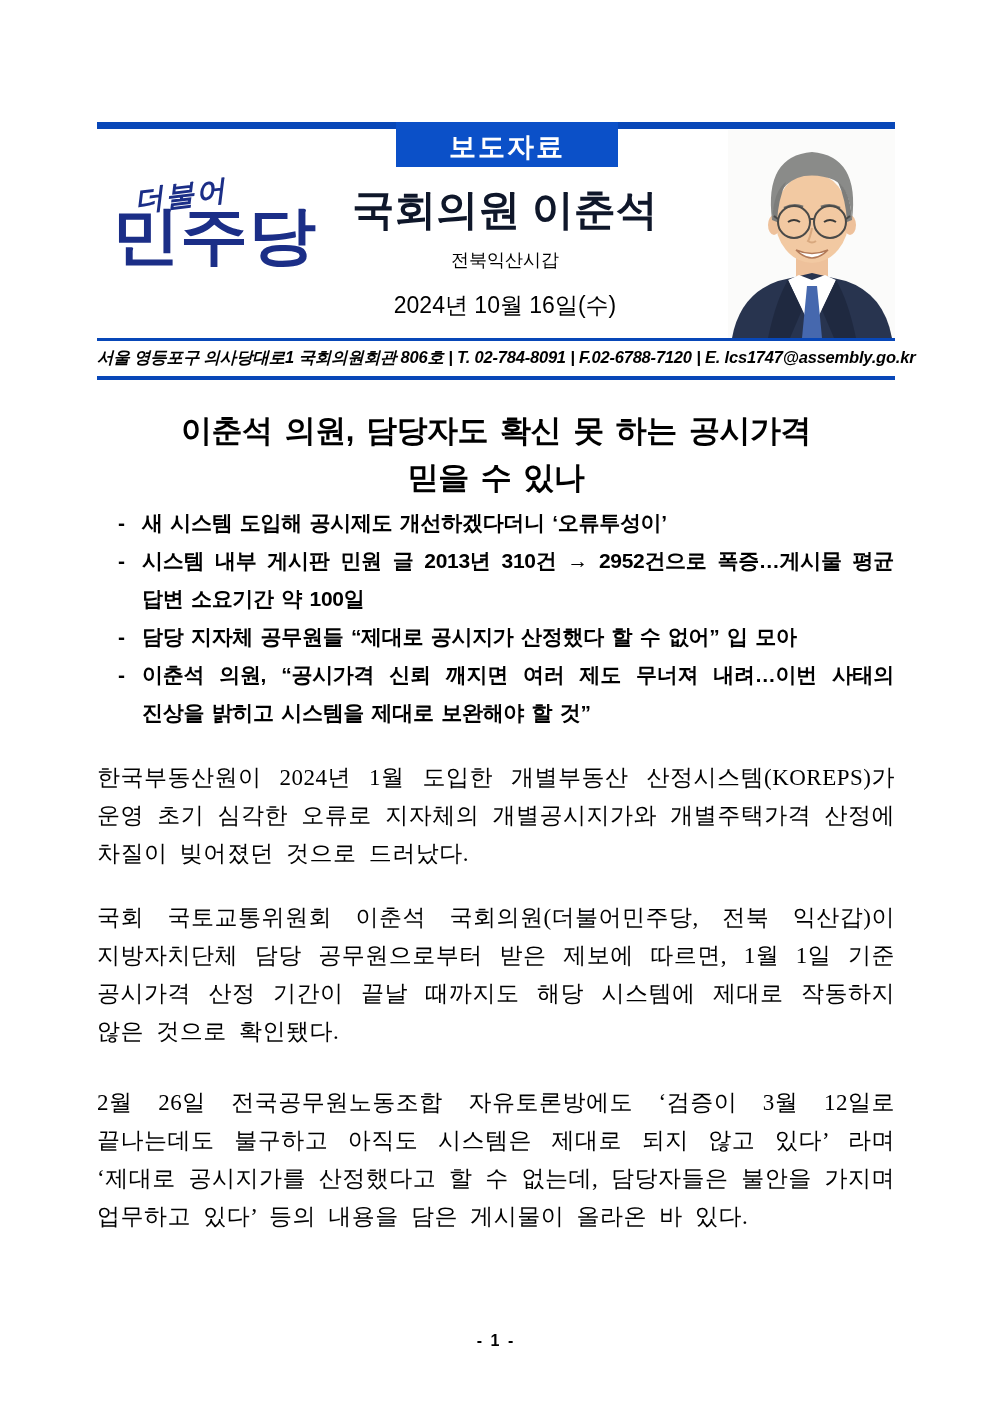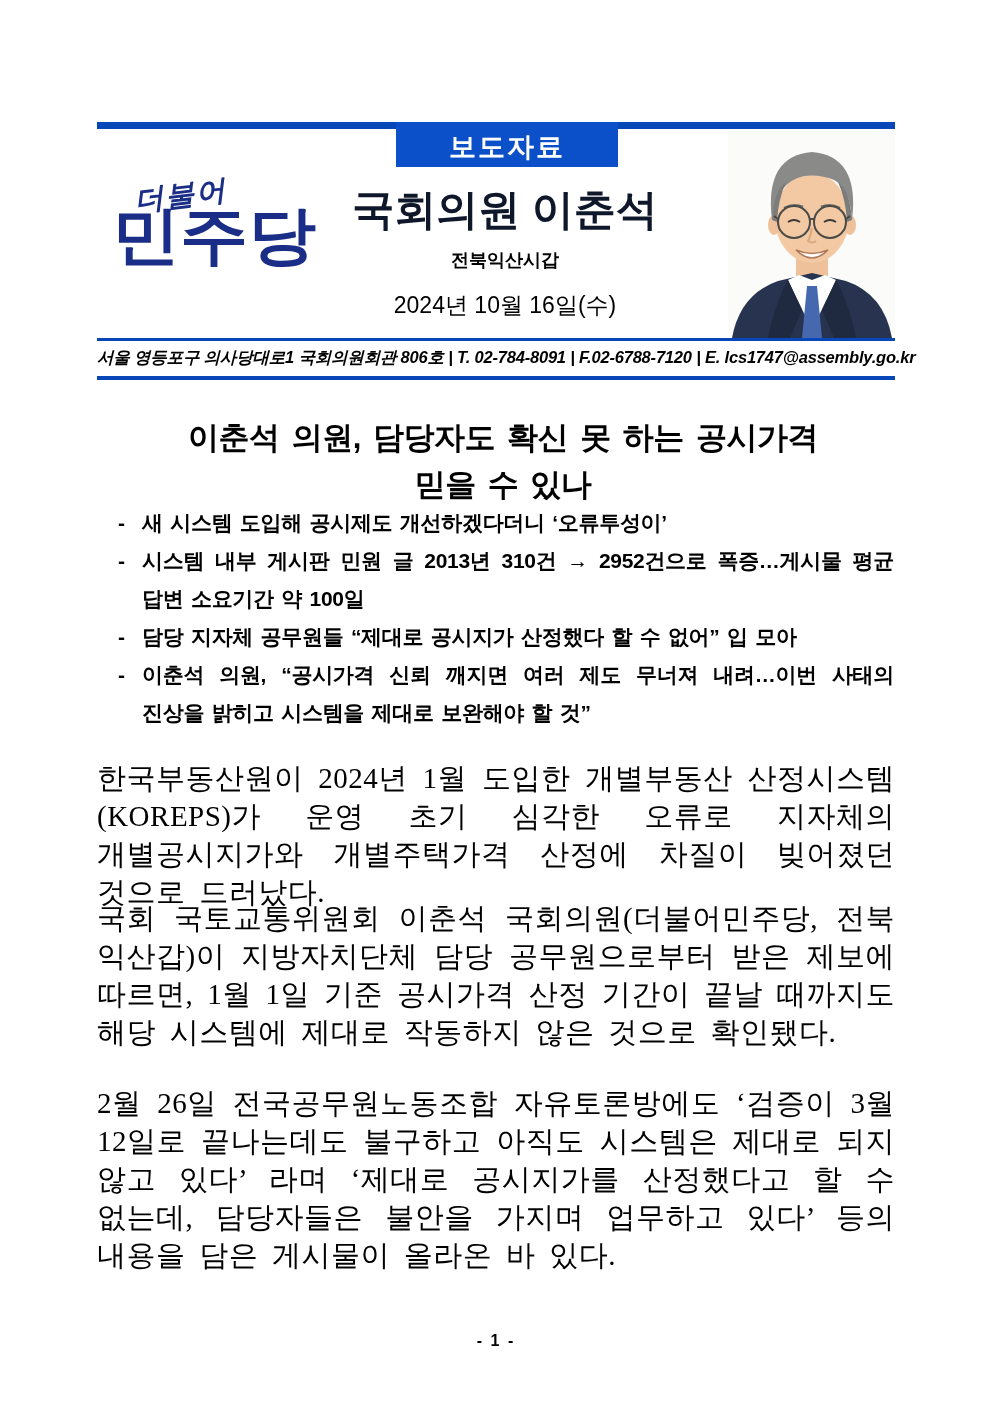--- a/index.html
+++ b/index.html
@@ -21,45 +21,45 @@
   }
   .logo-main{
     position:absolute;left:0px;top:34px;font-size:63px;font-weight:900;letter-spacing:0px;
     transform:scaleX(1.08);transform-origin:left center;line-height:1.0;
   }
   
   .member-name{
     position:absolute;left:300px;top:182px;width:410px;text-align:center;
     font-size:42px;font-weight:900;color:#0f172a;letter-spacing:0px;white-space:nowrap;
   }
-  .district{position:absolute;left:300px;top:248px;width:410px;text-align:center;font-size:18px;font-weight:bold;}
+  .district{position:absolute;left:300px;top:248px;width:410px;text-align:center;font-size:18px;font-weight:normal;}
   .release-date{position:absolute;left:300px;top:290px;width:410px;text-align:center;font-size:23px;font-weight:normal;}
   
   .portrait{position:absolute;left:728px;top:130px;width:167px;height:208px;overflow:hidden;}
   
   .rule-thin{position:absolute;left:97px;top:338px;width:798px;height:3px;background:#0847B8;}
   .contact{
     position:absolute;left:97px;top:347px;width:798px;text-align:center;
     font-size:16.5px;font-weight:bold;white-space:nowrap;letter-spacing:-0.2px;font-style:italic;
   }
   .rule-mid{position:absolute;left:97px;top:376px;width:798px;height:4px;background:#0847B8;}
   
   .headline{
-    position:absolute;left:97px;top:407px;width:798px;margin:7px;text-align:center;
+    position:absolute;left:97px;top:407px;width:798px;margin:0;text-align:center;
     font-size:31px;font-weight:900;line-height:47px;letter-spacing:-0.5px;word-spacing:4px;
   }
   
   .bullets{position:absolute;left:118px;top:504px;width:776px;}
   .bullet{display:flex;font-size:21px;font-weight:bold;line-height:38px;}
   .bullet .marker{flex:0 0 24px;width:24px;}
   .bullet .btext{flex:1;text-align:justify;letter-spacing:-0.3px;word-spacing:2px;word-break:keep-all;}
   
   .body-par{
     position:absolute;left:97px;width:798px;margin:0;
-    font-family:"Liberation Serif", serif;font-size:29px;line-height:38px;
+    font-family:"Liberation Serif", serif;font-size:23px;line-height:38px;
     text-align:justify;word-break:keep-all;word-spacing:6px;letter-spacing:0.5px;
   }
   .p1{top:759px;} .p2{top:899px;} .p3{top:1084px;}
   
   .page-number{
     position:absolute;left:0;top:1332px;width:992px;text-align:center;
     font-size:16px;font-weight:bold;letter-spacing:2px;
   }
 </style>
 </head>

